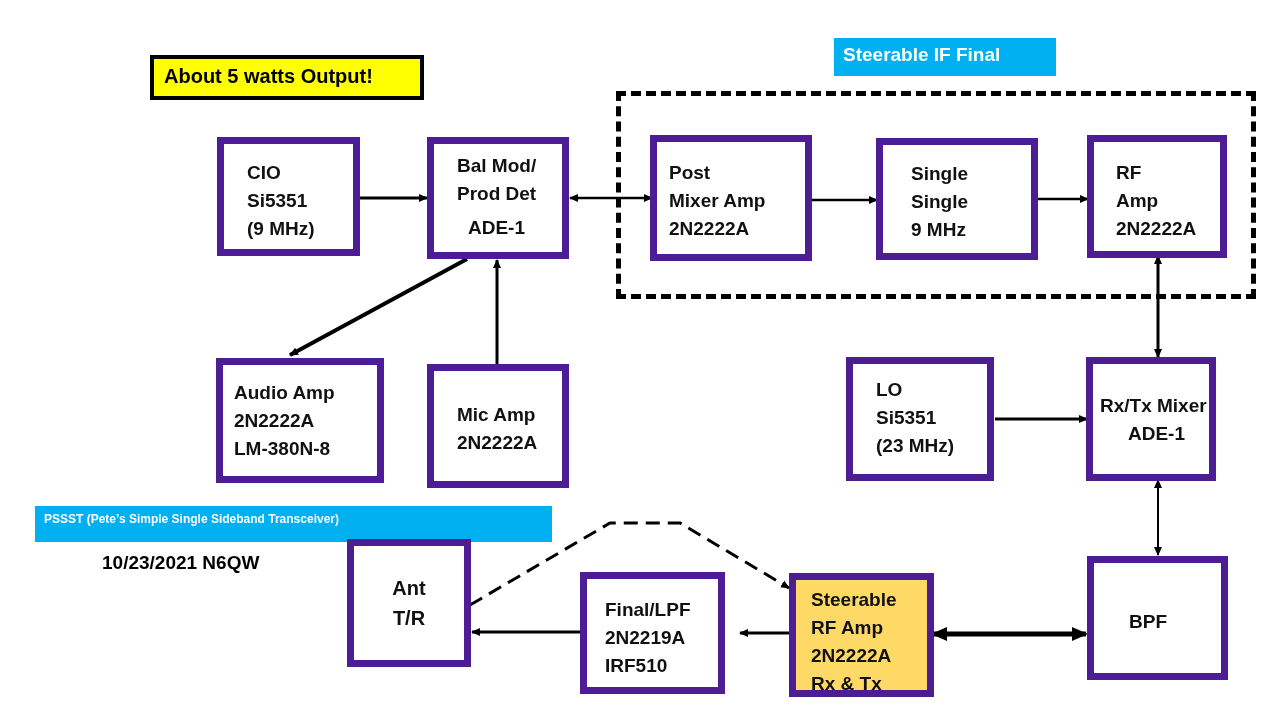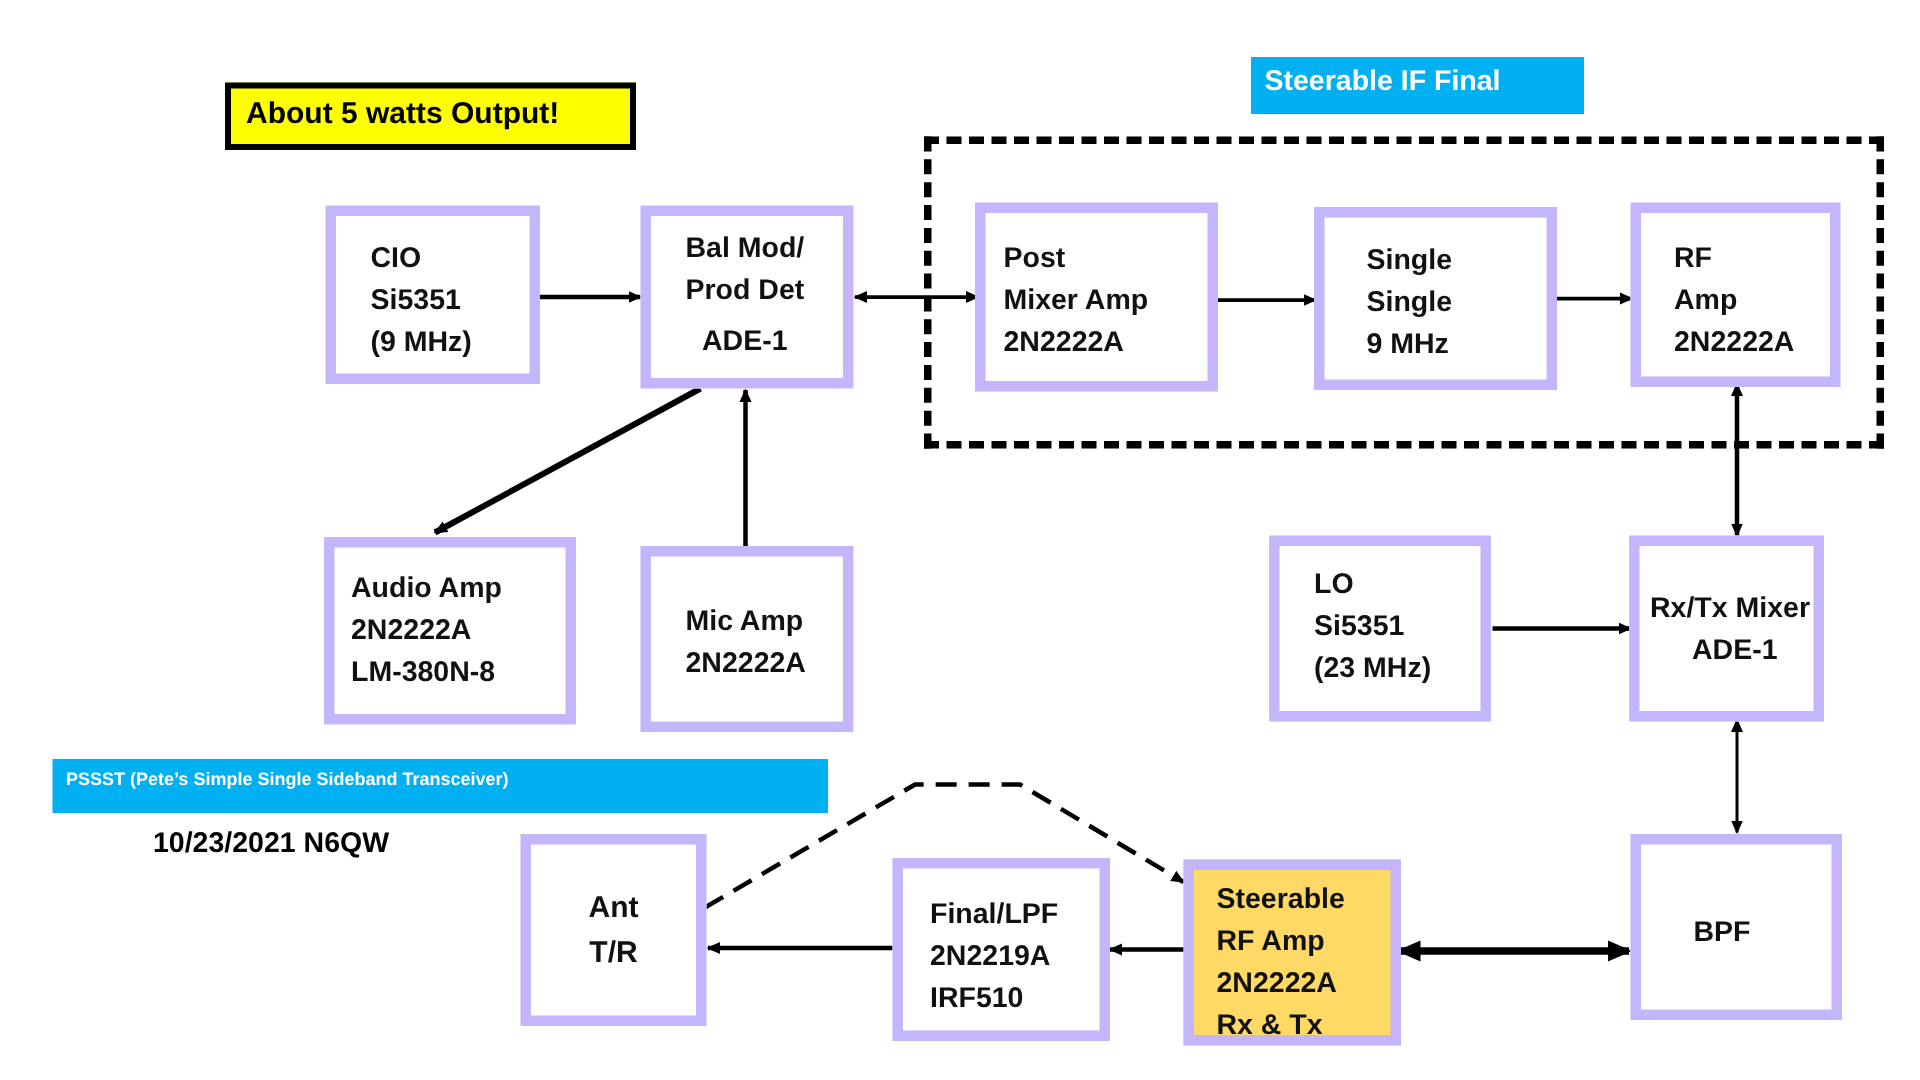--- a/index.html
+++ b/index.html
@@ -1,19 +1,19 @@
 <!DOCTYPE html>
 <html><head>
 <meta charset="utf-8">
 <style>
   html, body { margin:0; padding:0; background:#ffffff; }
   #stage { position:relative; width:1280px; height:720px; overflow:hidden; background:#ffffff;
            font-family:"Liberation Sans", "DejaVu Sans", sans-serif; }
   svg#wires { position:absolute; left:0; top:0; width:1280px; height:720px; }
-  .blk { position:absolute; box-sizing:border-box; border:7px solid #c4b5fd; background:#fff;
+  .blk { position:absolute; box-sizing:border-box; border:7px solid #4c1d95; background:#fff;
          font-weight:bold; font-size:19px; color:#111; line-height:28px; }
   .blk .ln { display:block; white-space:nowrap; }
   .lbl { position:absolute; box-sizing:border-box; font-weight:bold; white-space:nowrap; }
   .banner-yellow { background:#ffff00; border:4px solid #000; color:#000; font-size:20px;
                    padding:6px 10px; }
   .banner-blue { background:#00b0f0; color:#fff; font-size:19px; padding:6px 8px; }
   .date { color:#000; font-size:19px; }
   .dashed-box { position:absolute; box-sizing:border-box; border:5px dashed #000; }
 </style>
 </head>
@@ -123,26 +123,26 @@
 
   <div class="blk" style="left:1086px; top:357px; width:130px; height:124px; padding:28px 0 0 7px;">
     <span class="ln">Rx/Tx Mixer</span>
     <span class="ln" style="padding-left:28px;">ADE-1</span>
   </div>
 
   <div class="blk" style="left:1087px; top:556px; width:141px; height:124px; padding:45px 0 0 35px;">
     <span class="ln">BPF</span>
   </div>
 
-  <div class="blk" style="left:347px; top:556px; width:124px; height:128px; padding:27px 0 0 0; text-align:center; font-size:20px; line-height:30px;">
+  <div class="blk" style="left:347px; top:539px; width:124px; height:128px; padding:27px 0 0 0; text-align:center; font-size:20px; line-height:30px;">
     <span class="ln">Ant</span>
     <span class="ln">T/R</span>
   </div>
 
-  <div class="blk" style="left:595px; top:572px; width:145px; height:122px; padding:17px 0 0 18px;">
+  <div class="blk" style="left:580px; top:572px; width:145px; height:122px; padding:17px 0 0 18px;">
     <span class="ln">Final/LPF</span>
     <span class="ln">2N2219A</span>
     <span class="ln">IRF510</span>
   </div>
 
   <div class="blk" style="left:789px; top:573px; width:145px; height:124px; padding:6px 0 0 15px; background:#ffd966; line-height:28px; overflow:hidden;">
     <span class="ln">Steerable</span>
     <span class="ln">RF Amp</span>
     <span class="ln">2N2222A</span>
     <span class="ln">Rx &amp; Tx</span>

